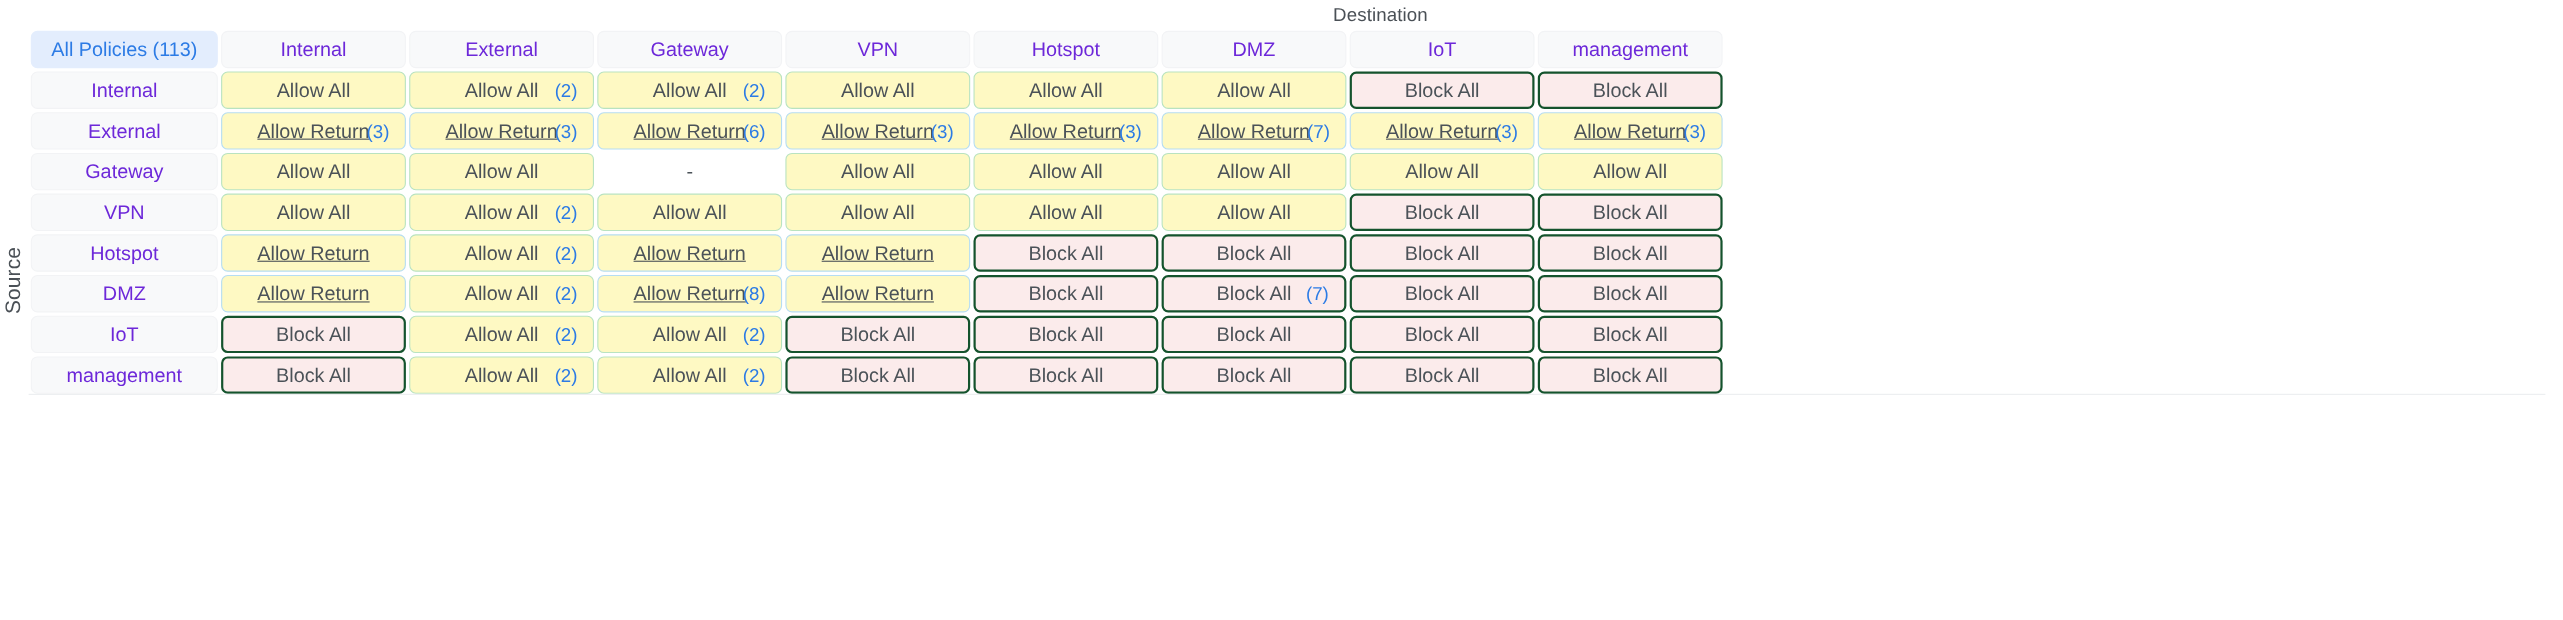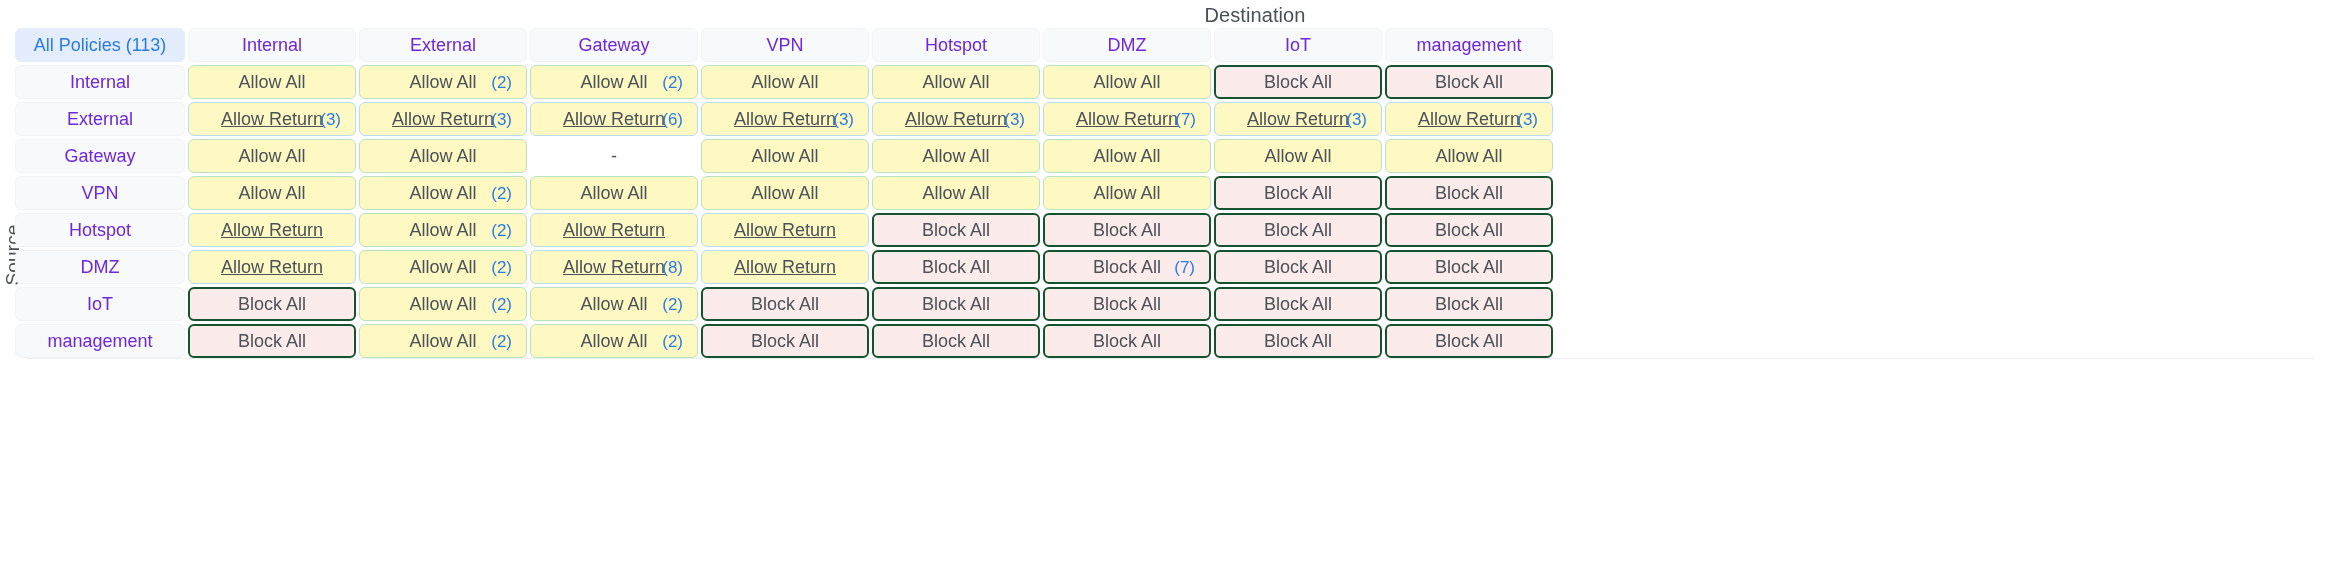--- a/index.html
+++ b/index.html
@@ -17,21 +17,21 @@
     overflow: hidden;
   }
 
   
   .dest-axis {
     position: absolute;
     top: 4px;
     left: 196px;
     width: 2118px;
     text-align: center;
-    font-size: 20px;
+    font-size: 17px;
     color: #4a5056;
     letter-spacing: .1px;
   }
 
   
   .src-axis {
     position: absolute;
     left: 0px;
     top: 0px;
     width: 26px;
@@ -44,21 +44,21 @@
     transform: rotate(-90deg);
     white-space: nowrap;
     font-size: 19px;
     color: #4a5056;
     letter-spacing: .1px;
   }
 
   
   .matrix {
     position: absolute;
-    left: 15px;
+    left: 28px;
     top: 28px;
     display: flex;
     flex-direction: column;
     gap: 3px;
   }
   .mrow {
     display: flex;
     gap: 3px;
     height: 34px;
   }

